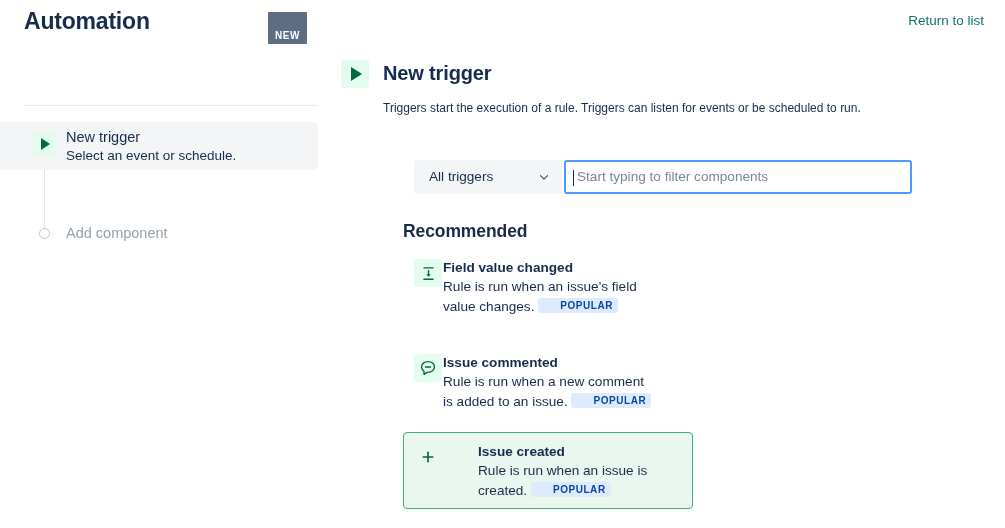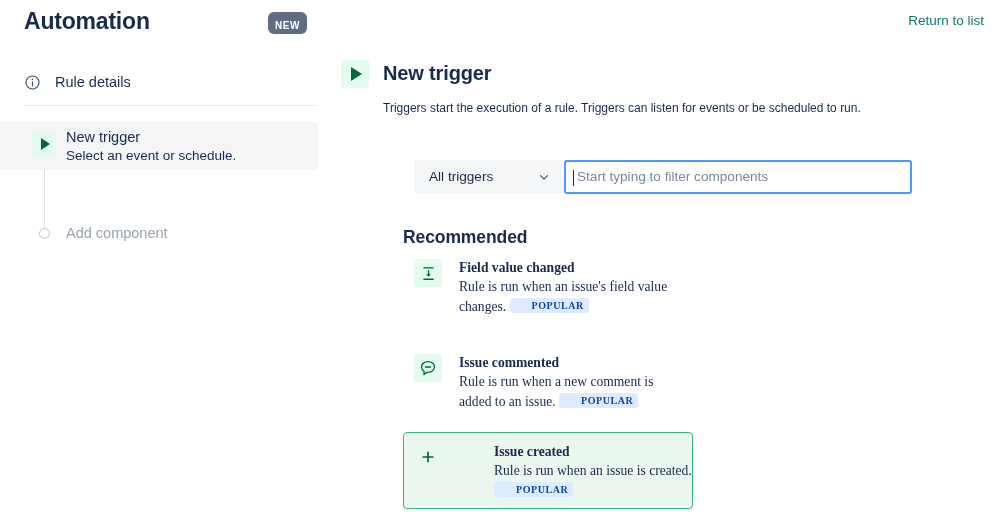--- a/index.html
+++ b/index.html
@@ -33,22 +33,22 @@
     text-align: right;
   }
   .new-badge {
     position: absolute;
     left: 268px; top: 12px;
     background: #5e6c84;
     color: #ffffff;
     font-size: 10px;
     font-weight: 700;
     letter-spacing: 0.6px;
-    padding: 8px 7px 3px 7px;
-    border-radius: 6px;
+    padding: 18px 7px 3px 7px;
+    border-radius: 1px;
     line-height: 11px;
   }
   .return-link {
     position: absolute;
     right: 21px; top: 12px;
     color: #0f766e;
     font-size: 13.5px;
     line-height: 18px;
     text-decoration: none;
     cursor: pointer;
@@ -244,21 +244,21 @@
   .search-placeholder {
     font-size: 13.6px;
     color: #7a869a;
     line-height: 18px;
     padding-left: 4px;
   }
 
   
   .rec-heading {
     position: absolute;
-    left: 65px; top: 177px;
+    left: 65px; top: 171px;
     font-size: 17.5px;
     font-weight: 700;
     color: #172b4d;
     letter-spacing: -0.1px;
     line-height: 24px;
   }
 
   .cards { position: absolute; left: 65px; top: 200px; width: 290px; }
 
   .card {
@@ -278,21 +278,21 @@
     flex: 0 0 auto;
     width: 28px; height: 28px;
     background: #e3fcef;
     border-radius: 3px;
     display: flex;
     align-items: center;
     justify-content: center;
     margin-top: 2px;
   }
   .card.selected .card-icon-box { background: transparent; }
-  .card-body { margin-left: 17px; padding-top: 1px; font-family: Liberation Serif, serif; }
+  .card-body { margin-left: 1px; padding-top: 1px; }
   .card-title {
     font-size: 13.6px;
     font-weight: 700;
     color: #172b4d;
     line-height: 19px;
   }
   .card-desc {
     font-size: 13.6px;
     color: #172b4d;
     line-height: 19.5px;
@@ -325,30 +325,20 @@
 <div class="page">
 
   <div class="header">
     <div class="app-title">Automation</div>
     <div class="new-badge">NEW</div>
     <a class="return-link">Return to list</a>
   </div>
 
   <div class="sidebar">
 
-    <div class="rule-details-row">
-      <span>
-        <svg class="icon-svg" width="17" height="17" viewBox="0 0 24 24" fill="none">
-          <circle cx="12" cy="12" r="9.2" stroke="#42526e" stroke-width="1.6"></circle>
-          <circle cx="12" cy="7.6" r="1.1" fill="#42526e"></circle>
-          <rect x="11.15" y="10.3" width="1.7" height="7.1" rx="0.85" fill="#42526e"></rect>
-        </svg>
-      </span>
-      <span class="rule-details-label">Rule details</span>
-    </div>
 
     <div class="sidebar-divider"></div>
 
     <div class="connector-line"></div>
 
     <div class="trigger-item">
       <div class="trigger-icon-box">
         <div class="play-tri-small"></div>
       </div>
       <div class="trigger-title">New trigger</div>

